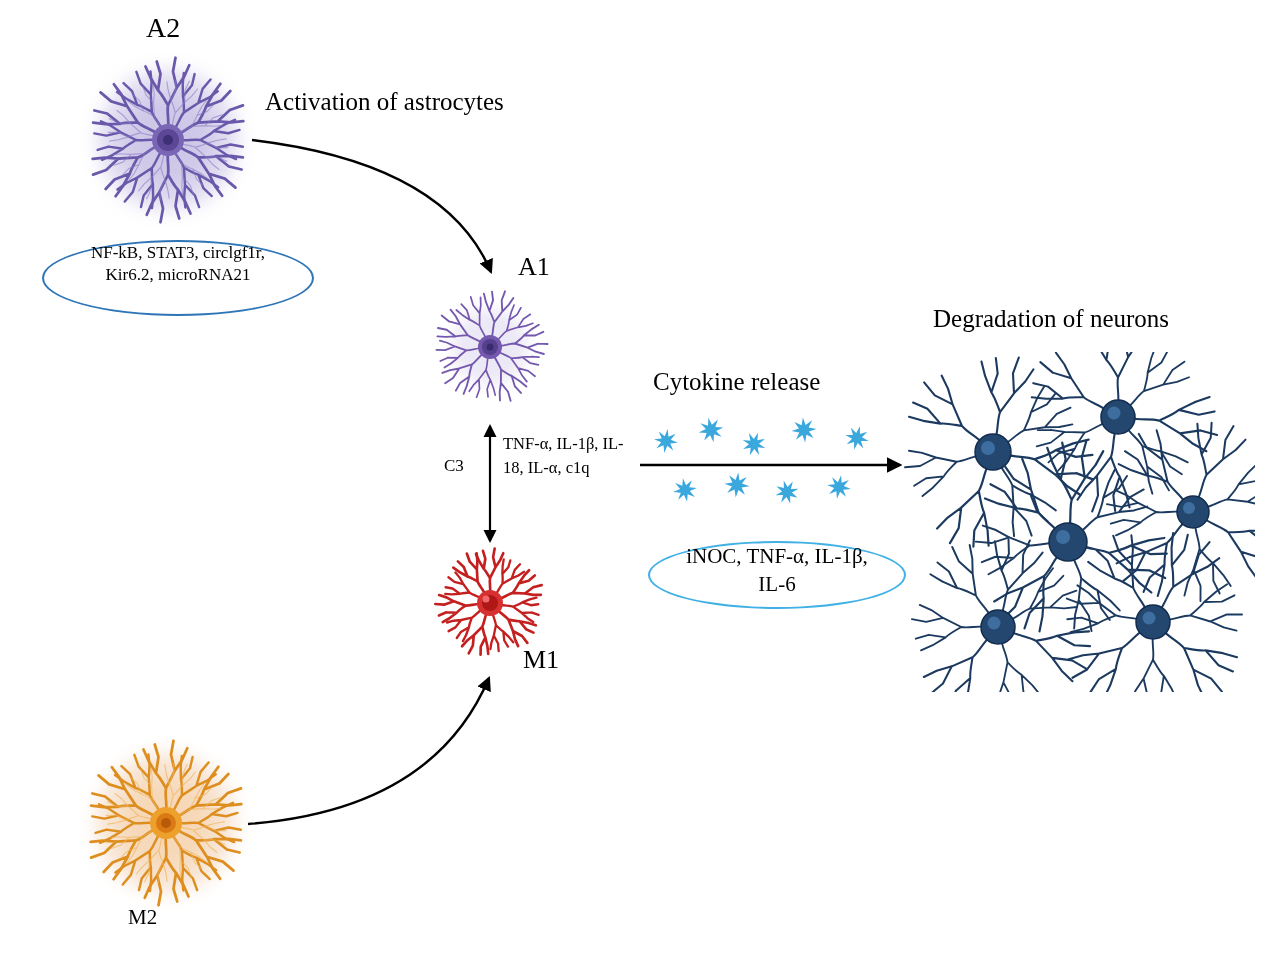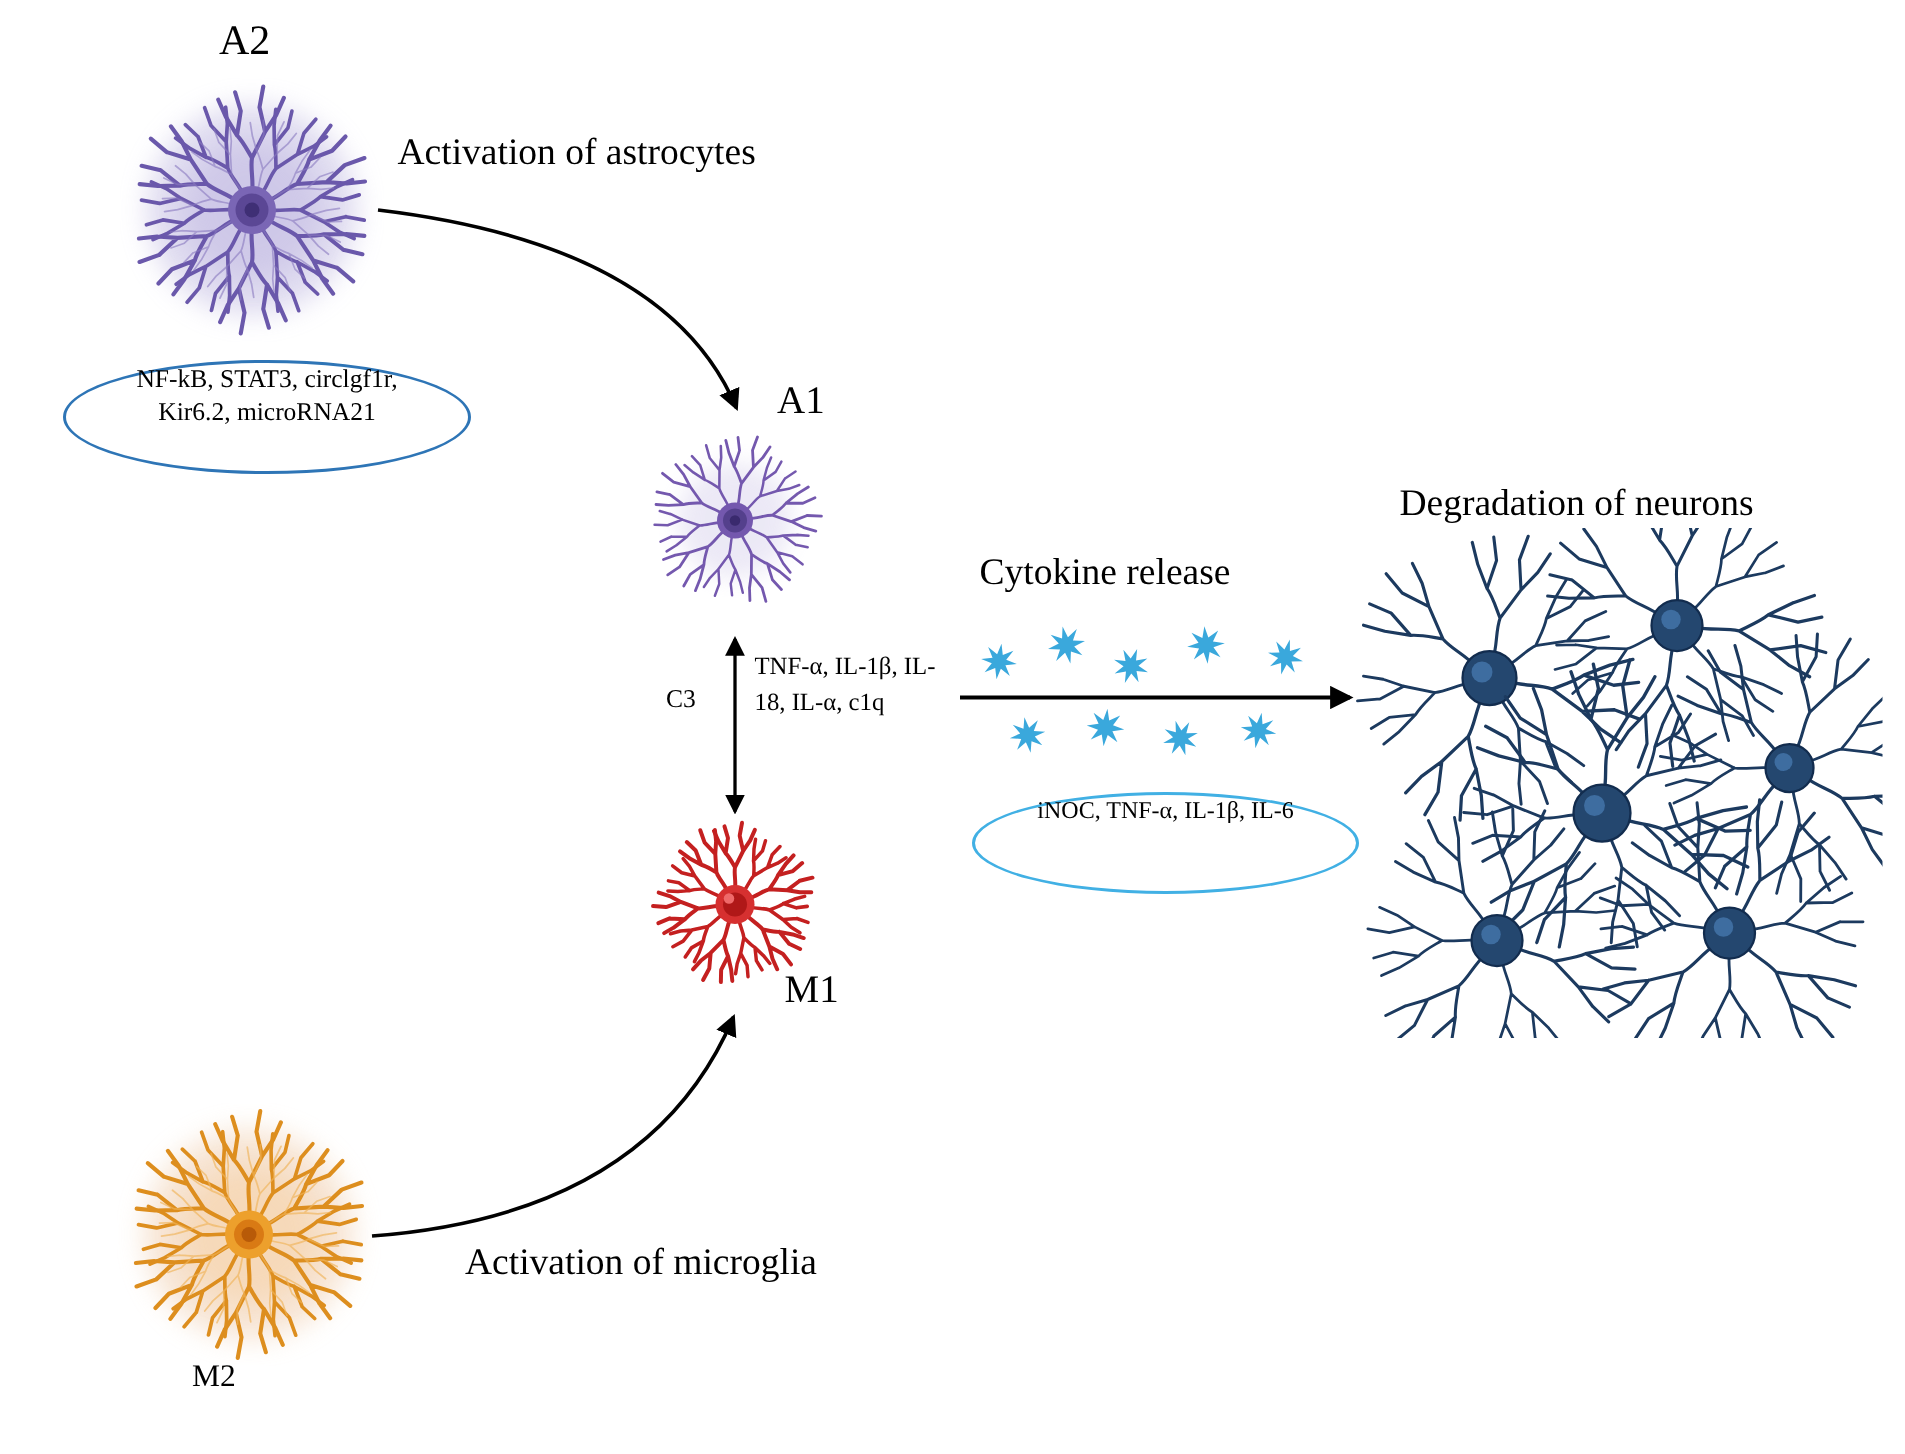--- a/index.html
+++ b/index.html
@@ -261,22 +261,21 @@
     <span>NF-kB, STAT3, circlgf1r, Kir6.2, microRNA21</span>
   </div>
 
   <div class="t" style="left:518px; top:252px; font-size:26px">A1</div>
   <div class="t" style="left:444px; top:456px; font-size:17px">C3</div>
   <div class="t cytolist" style="left:503px; top:432px">TNF-α, IL-1β, IL-18, IL-α, c1q</div>
   <div class="t" style="left:523px; top:645px; font-size:26px">M1</div>
 
 
   <div class="t" style="left:128px; top:905px; font-size:21px">M2</div>
-  <div class="t mid" style="left:310px; top:828px">Activation of microglia</div>
   <div class="t mid" style="left:653px; top:368px">Cytokine release</div>
 
-  <div class="ellipse sky" style="left:648px; top:528px; width:258px; height:68px; font-size:16px">
+  <div class="ellipse sky" style="left:648px; top:541px; width:258px; height:68px; font-size:21px">
     <span>iNOC, TNF-α, IL-1β, IL-6</span>
   </div>
 
-  <div class="t mid" style="left:933px; top:322px">Degradation of neurons</div>
+  <div class="t mid" style="left:933px; top:305px">Degradation of neurons</div>
 
 </div>
 
 </body></html>

